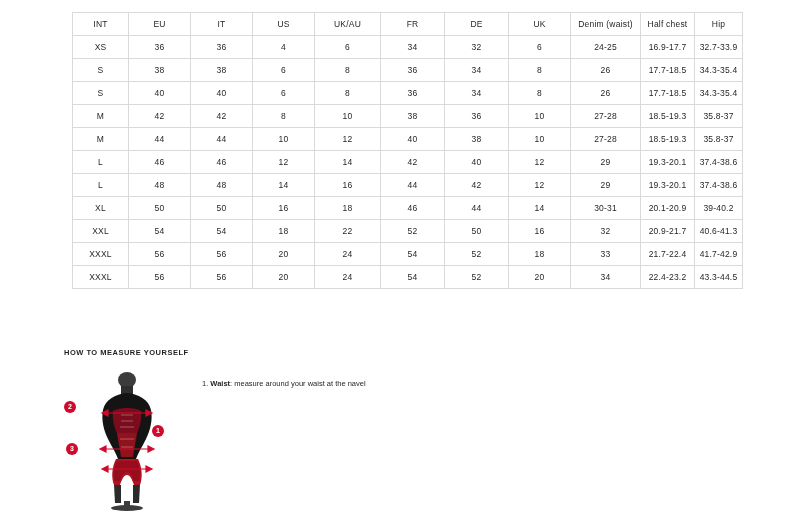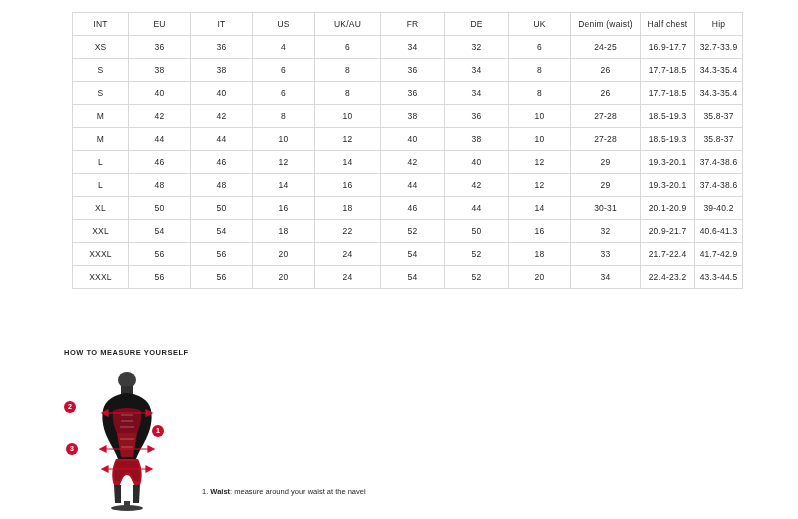--- a/index.html
+++ b/index.html
@@ -71,21 +71,21 @@
   .measure-title {
     font-size: 7.5px;
     font-weight: bold;
     letter-spacing: 0.5px;
     color: #231f20;
     margin-bottom: 14px;
   }
   .measure-body {
     position: relative;
     display: flex;
-    align-items: flex-end;
+    align-items: flex-start;
   }
   .figure-area {
     position: relative;
     width: 120px;
     height: 140px;
     flex: 0 0 120px;
   }
   .measure-list {
     margin-left: 18px;
     padding-top: 8px;

